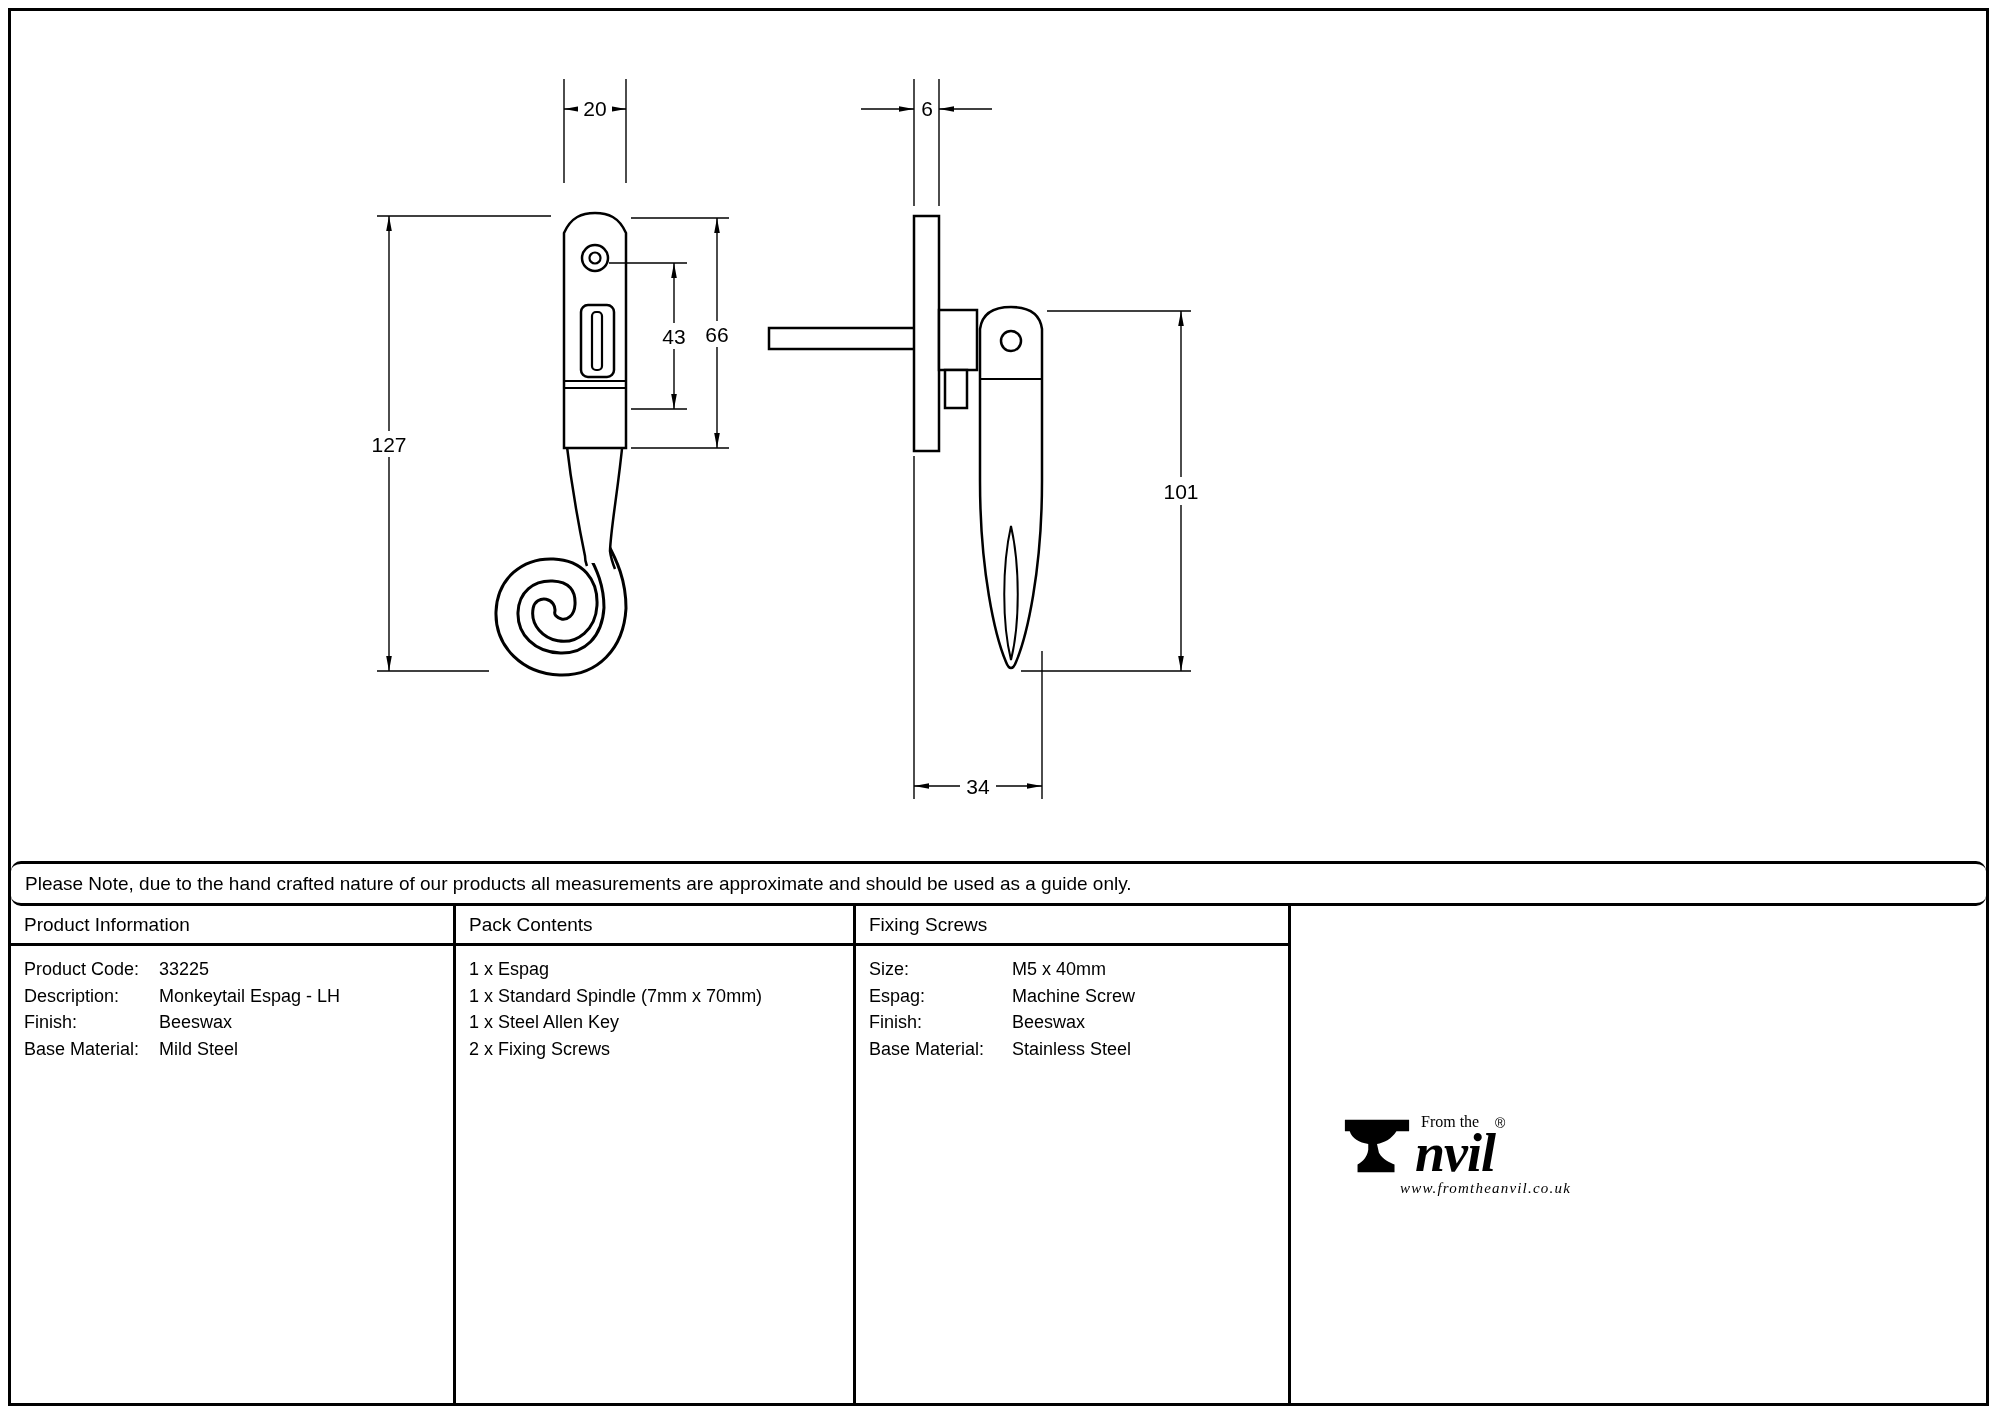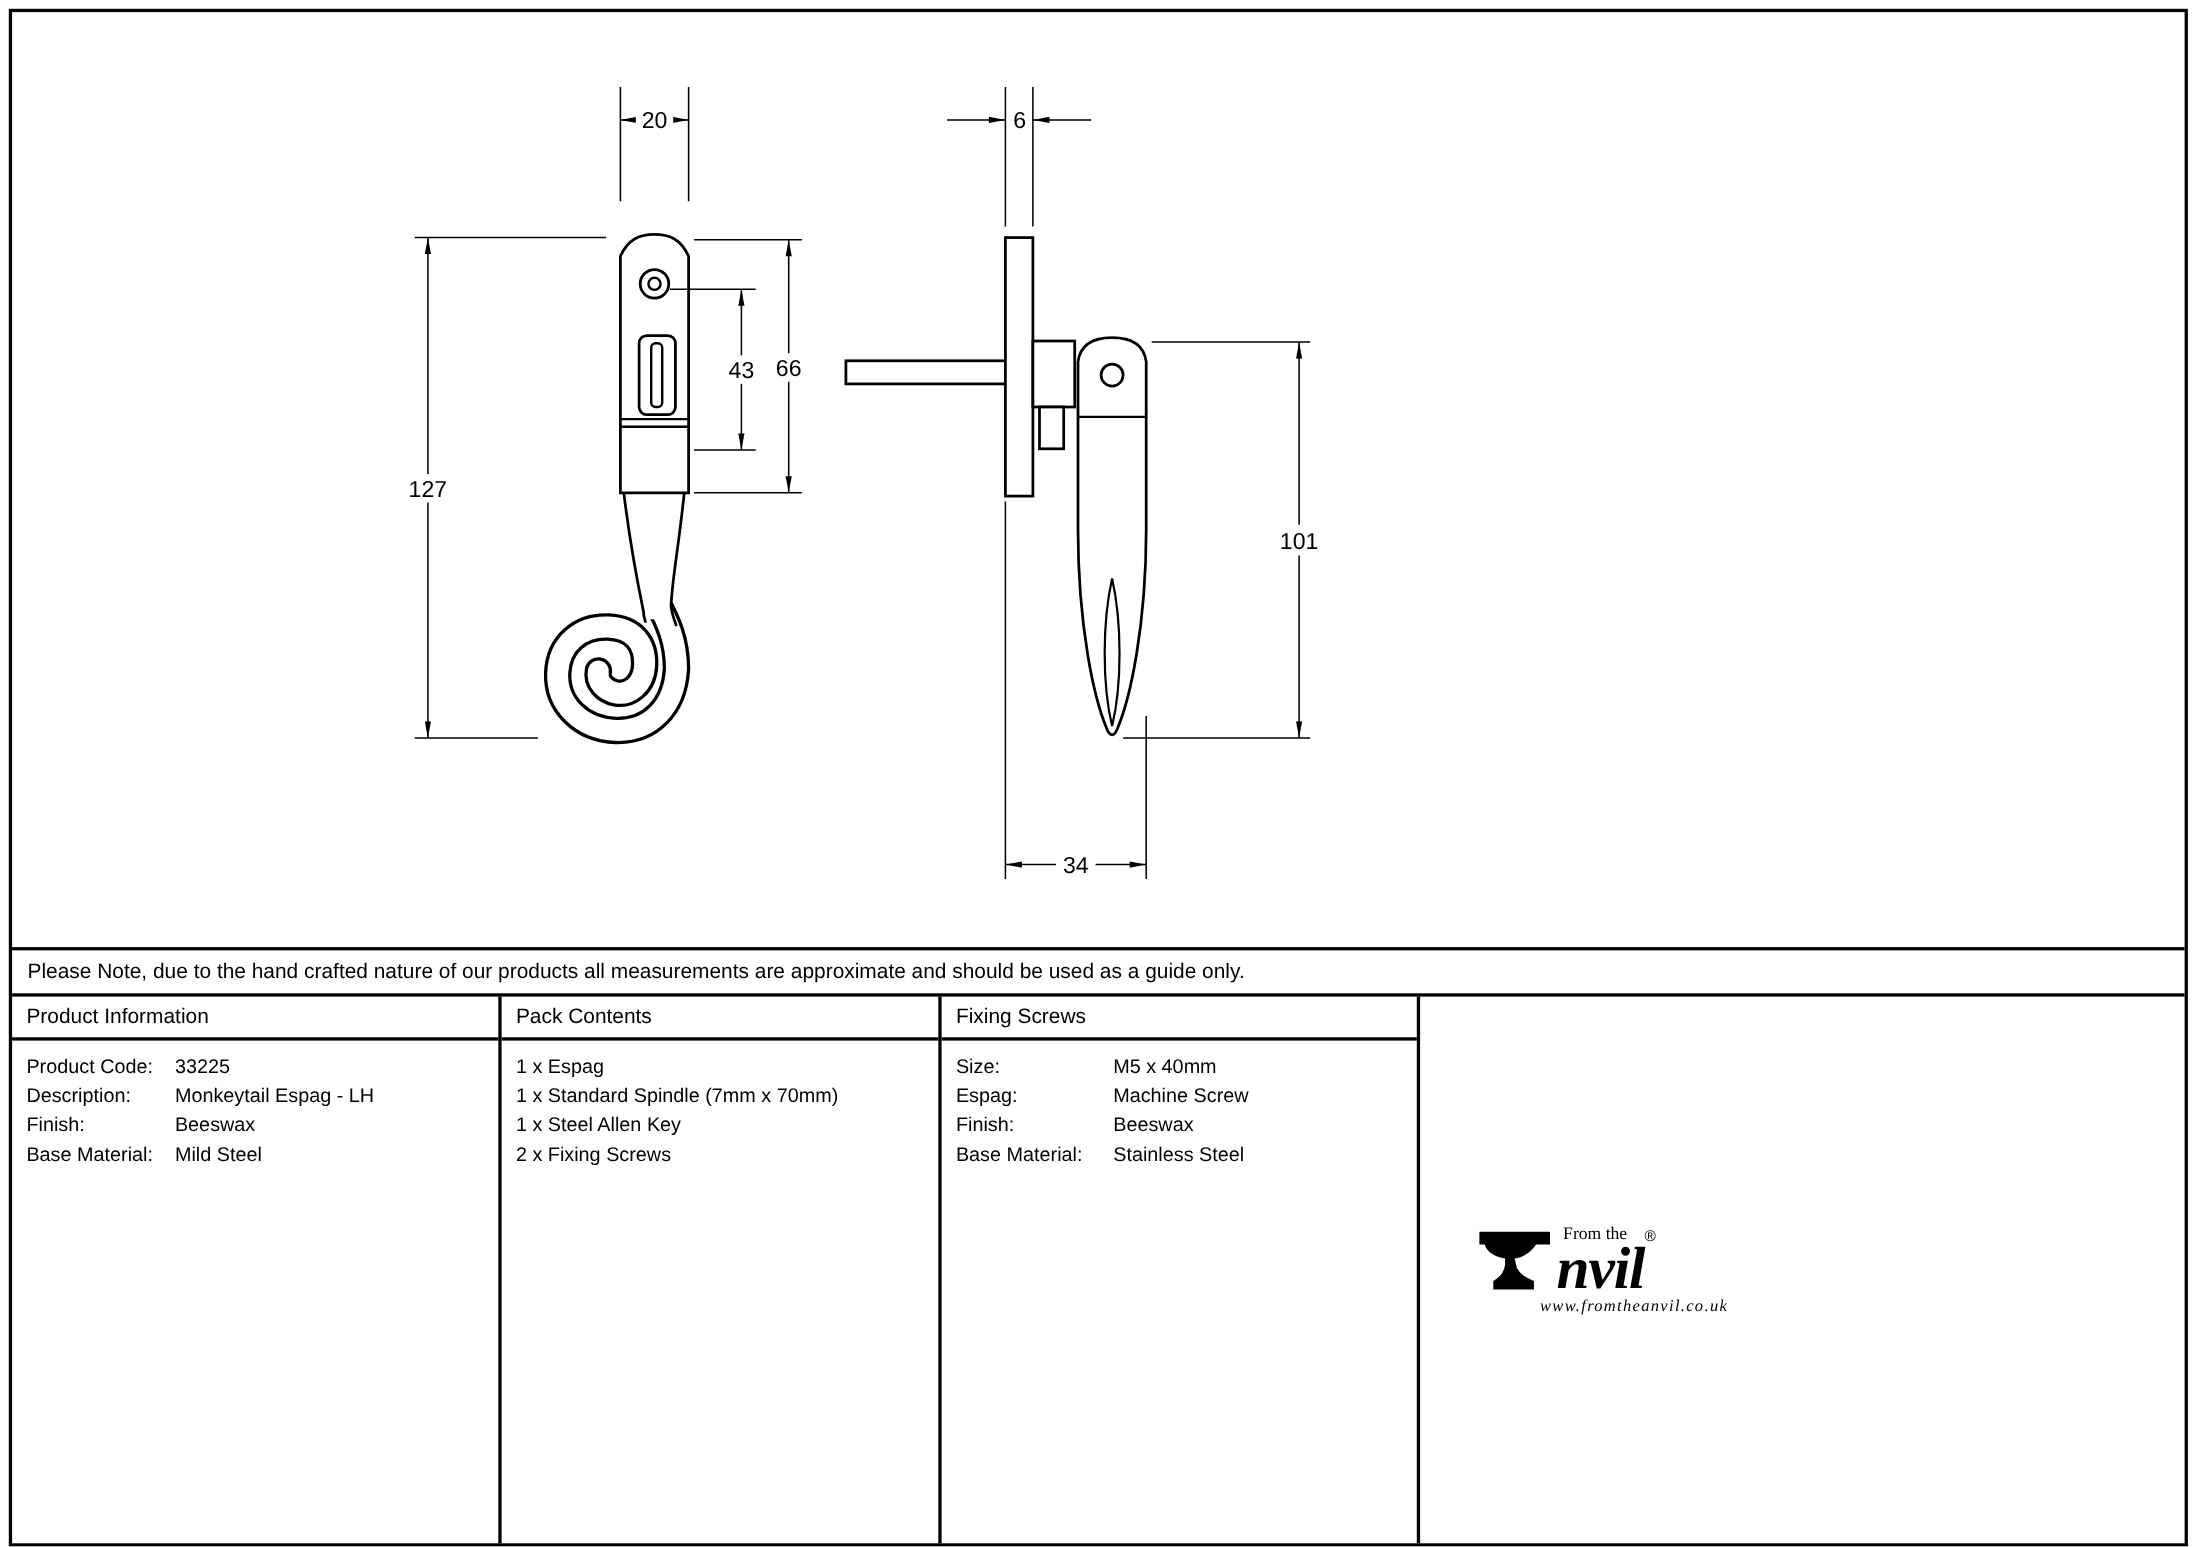--- a/index.html
+++ b/index.html
@@ -13,21 +13,21 @@
     width:1981px; height:1398px;
     border:3px solid #000; background:#fff;
     display:flex; flex-direction:column;
   }
   .drawing-wrap { height:850px; }
   svg.drawing { display:block; width:1975px; height:850px; }
 
   .note-row {
     border-top:3px solid #000; border-bottom:3px solid #000;
     height:45px; display:flex; align-items:center;
-    padding:0 14px; font-size:19px;
+    padding:0 14px; font-size:19px;border-radius:10px;
   }
 
   .info-table { flex:1; display:flex; }
   .t-col { border-right:3px solid #000; display:flex; flex-direction:column; }
   .t-col:last-child { border-right:none; }
   .t-head {
     height:40px; border-bottom:3px solid #000;
     padding:8px 13px; font-size:19px;
   }
   .t-body { padding:10px 25px 0 13px; font-size:18px; }

